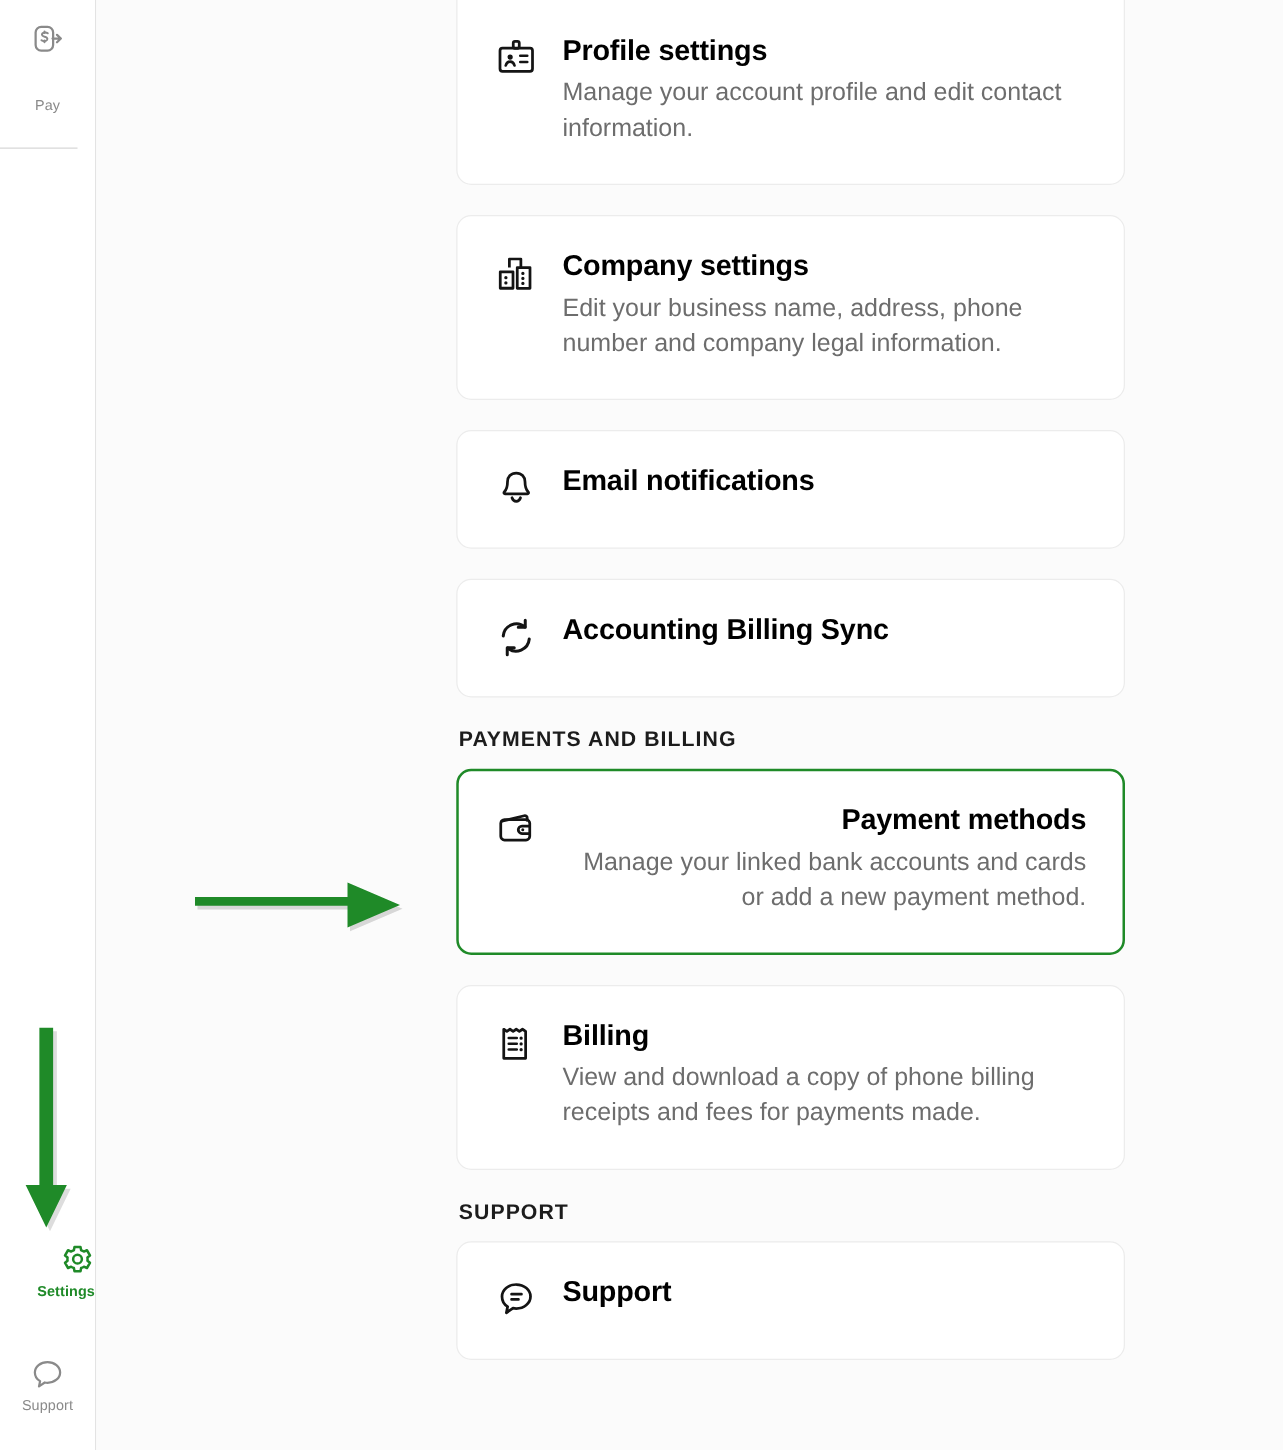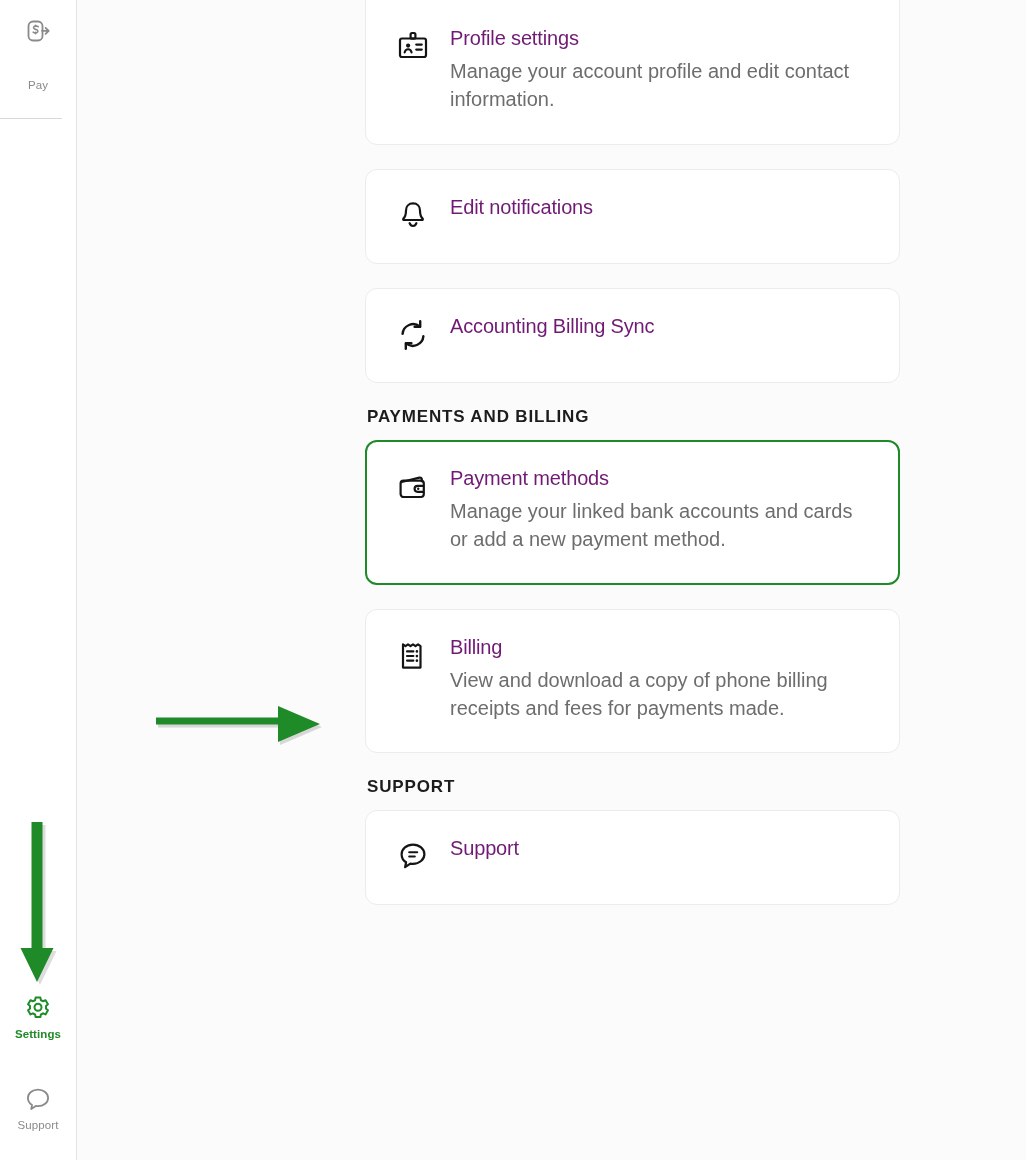--- a/index.html
+++ b/index.html
@@ -44,21 +44,21 @@
   .rail-item .rail-label {
     font-size: 11.5px;
     line-height: 1;
     letter-spacing: .1px;
     color: #8a8a8a;
   }
   .rail-item svg { display: block; }
   .rail-item.is-active .rail-label { color: #1f8a28; font-weight: 700; }
 
   .rail-pay   { position: absolute; top: 18px;  left: 0; gap: 32px; }
-  .rail-settings { position: absolute; top: 995px; left: 0; }
+  .rail-settings { position: absolute; top: 995px; left: 0; align-items: flex-end; }
   .rail-support  { position: absolute; top: 1086px; left: 0; }
 
   .rail-divider {
     position: absolute;
     top: 118px;
     left: 0;
     width: 62px;
     height: 1px;
     background: #d8d8d8;
   }
@@ -85,32 +85,33 @@
     padding: 26px 30px 30px 30px;
     box-sizing: border-box;
     display: flex;
     gap: 20px;
     margin-bottom: 24px;
     cursor: pointer;
   }
   .card.is-selected {
     border: 2px solid #1f8a28;
     padding: 25px 29px 29px 29px;
+    text-align: right;
   }
   .card-icon {
     flex: 0 0 34px;
     width: 34px;
     padding-top: 3px;
   }
   .card-icon svg { display: block; }
   .card-body { flex: 1 1 auto; min-width: 0; }
   .card-title {
-    font-size: 20px;
-    font-weight: 400;
-    color: #701a75;
+    font-size: 23px;
+    font-weight: 700;
+    color: #000000;
     letter-spacing: -.15px;
     margin: 0 0 7px 0;
     line-height: 1.15;
   }
   .card-desc {
     font-size: 20px;
     color: #6d6d6d;
     line-height: 1.42;
     margin: 0;
   }
@@ -192,30 +193,44 @@
             <path d="M8.6 22.4c.5-2 1.8-3.1 3.5-3.1s3 1.1 3.5 3.1" stroke="#141414" stroke-width="2.1" stroke-linecap="round"></path>
             <path d="M20.2 14.6h5.6M20.2 19.6h5.6" stroke="#141414" stroke-width="2.1" stroke-linecap="round"></path>
           </svg>
         </div>
         <div class="card-body">
           <h2 class="card-title">Profile settings</h2>
           <p class="card-desc">Manage your account profile and edit contact information.</p>
         </div>
       </section>
 
+      <section class="card">
+        <div class="card-icon">
+          <svg width="34" height="34" viewBox="0 0 34 34" fill="none">
+            <path d="M11.5 12V5.2h9.2V12" stroke="#141414" stroke-width="2.2" stroke-linejoin="round"></path>
+            <rect x="4.2" y="15.4" width="10.2" height="13.2" stroke="#141414" stroke-width="2.2" stroke-linejoin="round"></rect>
+            <rect x="17.8" y="12" width="10.2" height="16.6" stroke="#141414" stroke-width="2.2" stroke-linejoin="round"></rect>
+            <path d="M8.7 20v.1M8.7 24.2v.1M22.3 16.6v.1M22.3 20.6v.1M22.3 24.6v.1" stroke="#141414" stroke-width="2.6" stroke-linecap="round"></path>
+          </svg>
+        </div>
+        <div class="card-body">
+          <h2 class="card-title">Company settings</h2>
+          <p class="card-desc">Edit your business name, address, phone number and company legal information.</p>
+        </div>
+      </section>
 
       <section class="card">
         <div class="card-icon">
           <svg width="34" height="34" viewBox="0 0 34 34" fill="none">
             <path d="M17 4.4c-4.3 0-7 3-7 7 0 5.1-1.7 7.3-2.6 8.2-.5.5-.15 1.4.6 1.4h18c.75 0 1.1-.9.6-1.4-.9-.9-2.6-3.1-2.6-8.2 0-4-2.7-7-7-7Z" stroke="#141414" stroke-width="2.2" stroke-linejoin="round"></path>
             <path d="M13.6 24.2c.6 1.8 1.9 2.8 3.4 2.8s2.8-1 3.4-2.8" stroke="#141414" stroke-width="2.2" stroke-linecap="round"></path>
           </svg>
         </div>
         <div class="card-body">
-          <h2 class="card-title">Edit notifications</h2>
+          <h2 class="card-title">Email notifications</h2>
         </div>
       </section>
 
       <section class="card">
         <div class="card-icon">
           <svg width="34" height="34" viewBox="0 0 34 34" fill="none">
             <path d="M6.6 15.8a10.6 10.6 0 0 1 17.3-7.2" stroke="#141414" stroke-width="2.4" stroke-linecap="round"></path>
             <path d="M27.4 18.2a10.6 10.6 0 0 1-17.3 7.2" stroke="#141414" stroke-width="2.4" stroke-linecap="round"></path>
             <path d="M24.2 3.2v5.6h-5.6" stroke="#141414" stroke-width="2.4" stroke-linecap="round" stroke-linejoin="round"></path>
             <path d="M9.8 30.8v-5.6h5.6" stroke="#141414" stroke-width="2.4" stroke-linecap="round" stroke-linejoin="round"></path>

